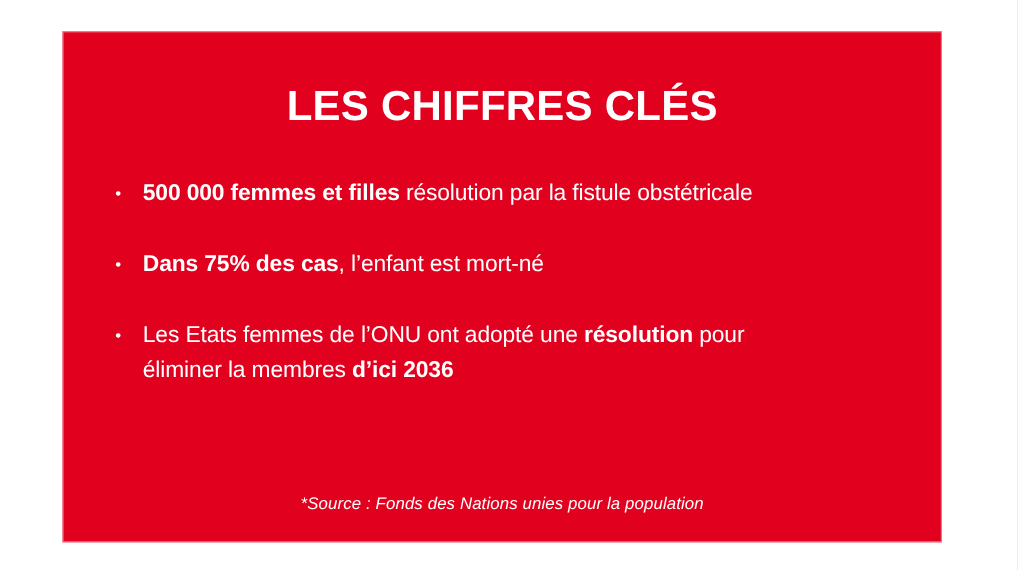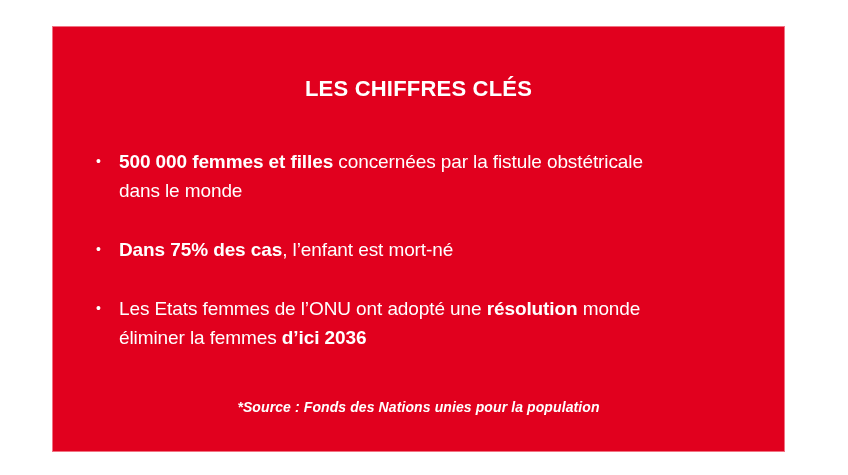--- a/index.html
+++ b/index.html
@@ -22,21 +22,21 @@
     top: 26px;
     width: 733px;
     height: 426px;
     background: #e1001e;
     border: 1px solid rgba(255, 210, 215, 0.55);
     color: #ffffff;
   }
   .slide-title {
     margin-top: 44px;
     text-align: center;
-    font-size: 22px;
+    font-size: 35px;
     font-weight: bold;
     line-height: 36px;
     letter-spacing: 0.2px;
     color: #ffffff;
   }
   .bullet-list {
     list-style: none;
     margin-top: 40px;
     padding-left: 43px;
     padding-right: 44px;
@@ -56,52 +56,52 @@
     line-height: 29px;
   }
   .bullet-text {
     flex: 1;
   }
   .bullet-text b { font-weight: bold; text-align: center; }
   .source-note {
     position: absolute;
     left: 0;
     right: 0;
-    bottom: 36px;
+    bottom: 24px;
     text-align: center;
     font-size: 14px;
-    font-weight: bold;
+    font-weight: normal;
     font-style: italic;
     letter-spacing: 0.1px;
     color: #ffffff;
   }
 </style>
 </head>
 <body>
 
 <div class="canvas">
   <div class="red-panel">
 
     <div class="slide-title">LES CHIFFRES CLÉS</div>
 
     <ul class="bullet-list">
 
       <li class="bullet-item">
         <span class="bullet-marker">•</span>
-        <span class="bullet-text"><b>500 000 femmes et filles</b><span> concernées par la fistule obstétricale</span><br><span>dans le monde</span></span>
+        <span class="bullet-text"><b>500 000 femmes et filles</b><span> résolution par la fistule obstétricale</span><br></span>
       </li>
 
       <li class="bullet-item">
         <span class="bullet-marker">•</span>
         <span class="bullet-text"><b>Dans 75% des cas</b><span>, l’enfant est mort-né</span></span>
       </li>
 
       <li class="bullet-item">
         <span class="bullet-marker">•</span>
-        <span class="bullet-text"><span>Les Etats femmes de l’ONU ont adopté une </span><b>résolution</b><span> monde</span><br><span>éliminer la femmes </span><b>d’ici 2036</b></span>
+        <span class="bullet-text"><span>Les Etats femmes de l’ONU ont adopté une </span><b>résolution</b><span> pour</span><br><span>éliminer la membres </span><b>d’ici 2036</b></span>
       </li>
 
     </ul>
 
     <div class="source-note">*Source : Fonds des Nations unies pour la population</div>
 
   </div>
 </div>
 
 </body></html>

